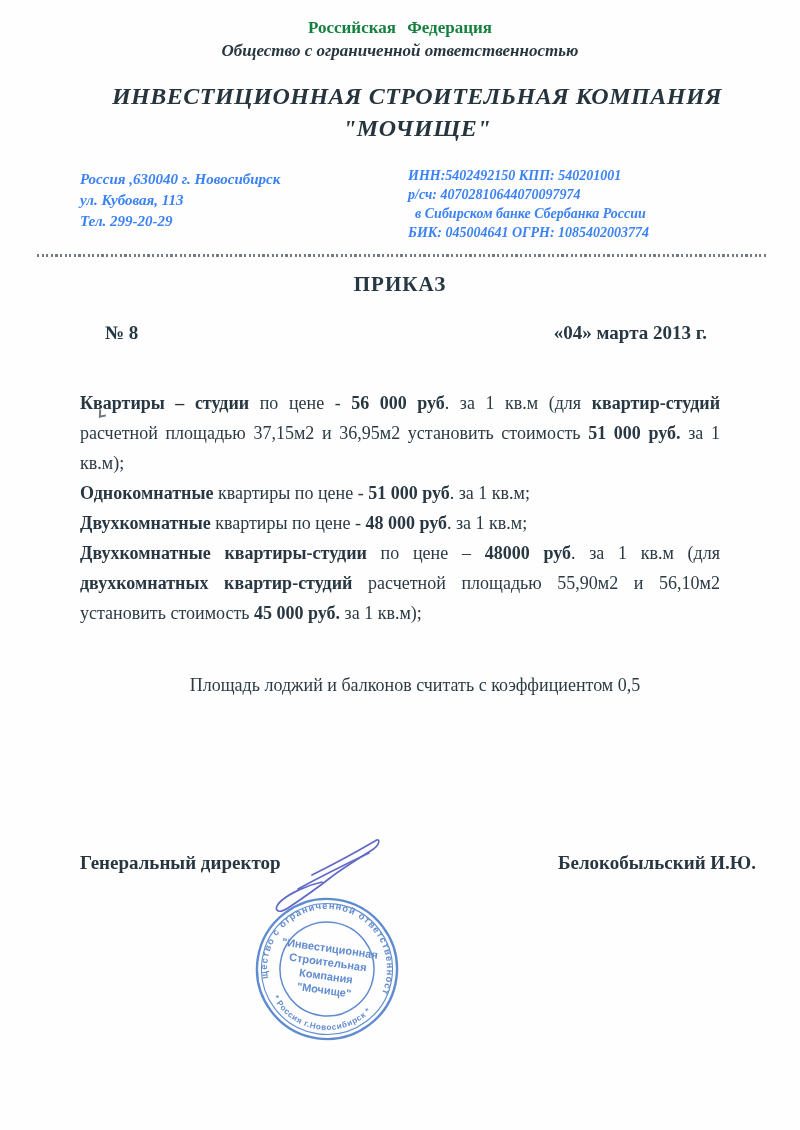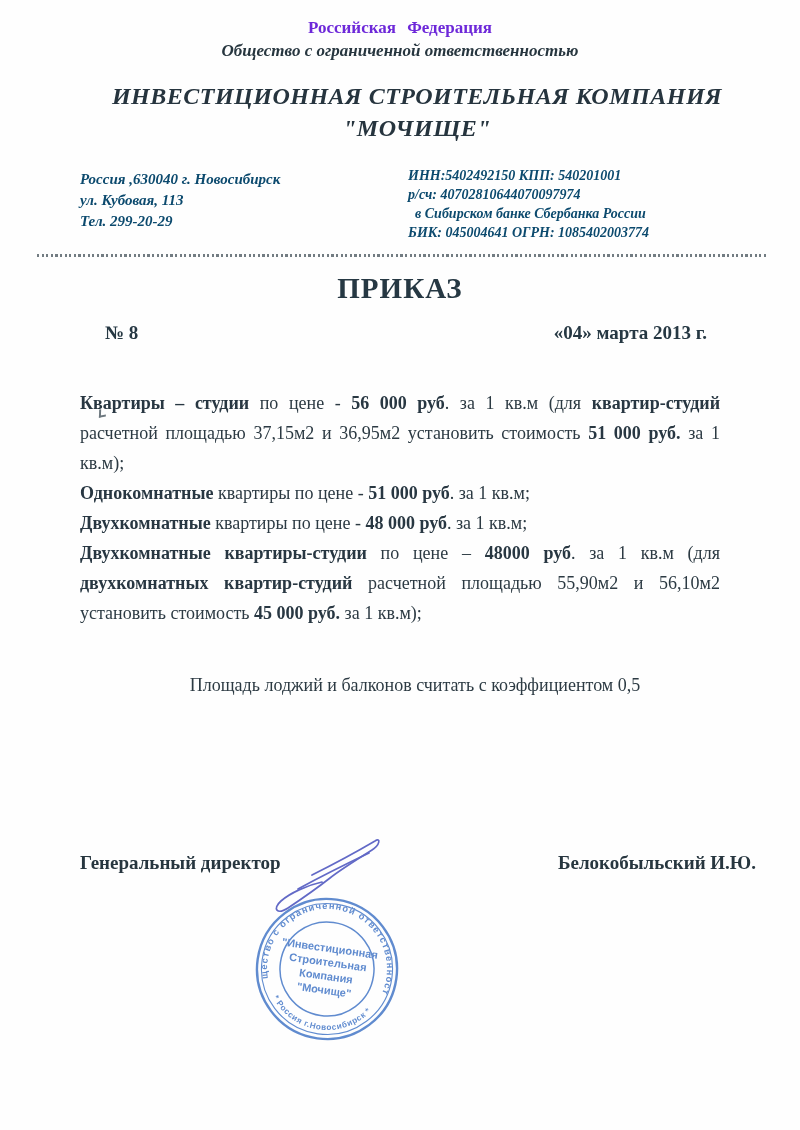--- a/index.html
+++ b/index.html
@@ -4,37 +4,37 @@
 <style>
   html,body { margin:0; padding:0; background:#ffffff; }
   .page {
     position:relative; width:800px; height:1130px; margin:0 auto;
     background:#fefefe; overflow:hidden;
     font-family:"Liberation Serif","DejaVu Serif",serif;
     color:#2c3a43;
   }
   
   .hdr { position:absolute; top:18px; left:0; right:0; text-align:center; }
-  .hdr-country { font-size:17px; font-weight:bold; word-spacing:7px; color:#6d28d9; }
+  .hdr-country { font-size:17px; font-weight:bold; word-spacing:7px; color:#15803d; }
   .hdr-orgtype { font-size:17px; font-weight:bold; font-style:italic; margin-top:3px; color:#27363f; }
   .company { position:absolute; top:80px; left:0; right:0; text-align:center;
              font-size:24px; font-weight:bold; font-style:italic; line-height:32px;
              color:#26343e; letter-spacing:.5px;padding-left:34px; }
   
   .contacts { position:absolute; top:166px; left:0; right:0; height:92px;
-              font-weight:bold; font-style:italic; color:#0c4a6e; }
+              font-weight:bold; font-style:italic; color:#3b82f6; }
   .addr { position:absolute; left:80px; top:3px; font-size:15px; line-height:21px; }
   .reqs { position:absolute; left:408px; top:0; font-size:14px; line-height:19px; }
   .indent-sm { padding-left:7px; }
   
   .rule { position:absolute; top:254px; left:37px; right:33px; height:3px; opacity:.8;
           background:repeating-linear-gradient(90deg,#505c63 0 2.2px,transparent 2.2px 4.6px); }
   
   .order-title { position:absolute; top:272px; left:0; right:0; text-align:center;
-                 font-size:29px; font-weight:bold; letter-spacing:1px; color:#263843; }
+                 font-size:21px; font-weight:bold; letter-spacing:1px; color:#263843; }
   .order-meta { position:absolute; top:322px; left:0; right:0; display:flex;
                 justify-content:space-between; padding:0 93px 0 105px;
                 font-size:19px; font-weight:bold; color:#263843; }
   
   .body { position:absolute; top:388px; left:80px; width:640px;
           font-size:18px; line-height:30px; text-align:justify; color:#2c3a43; }
   .body p { margin:0; }
   .body p.first { text-indent:45px; }
   .body b { font-weight:bold; color:#283742; }
   .note { margin-top:42px !important; text-indent:30px; text-align:center; }

